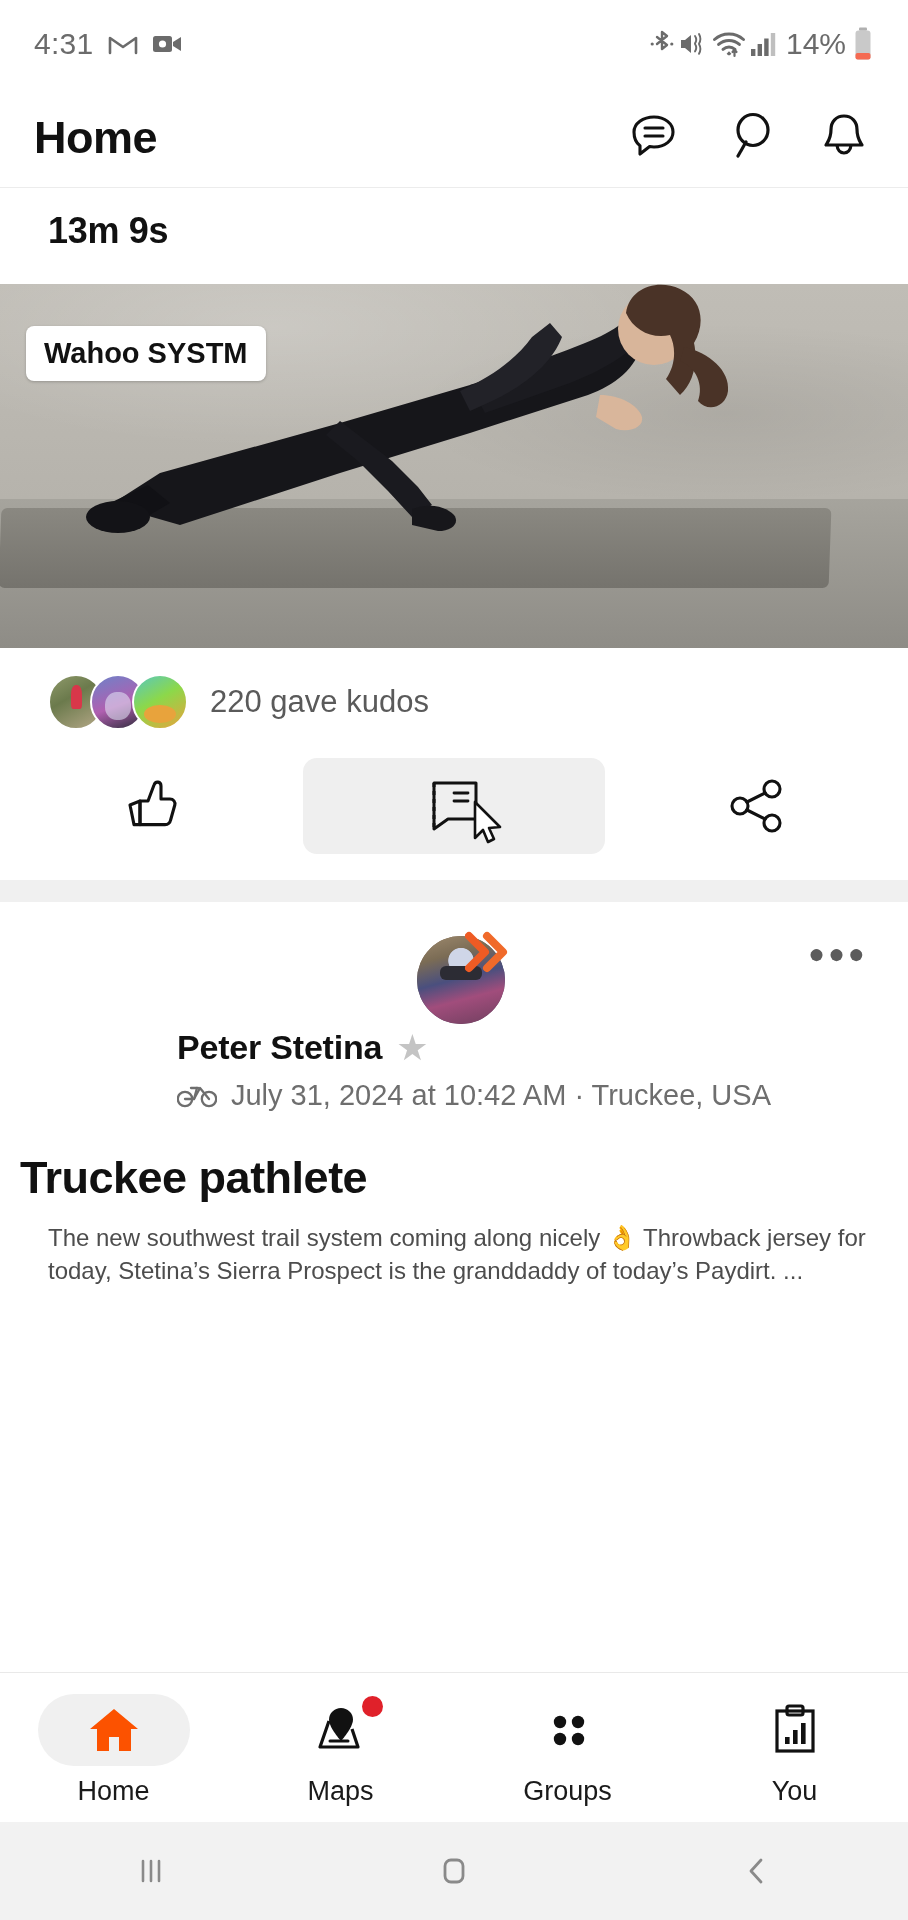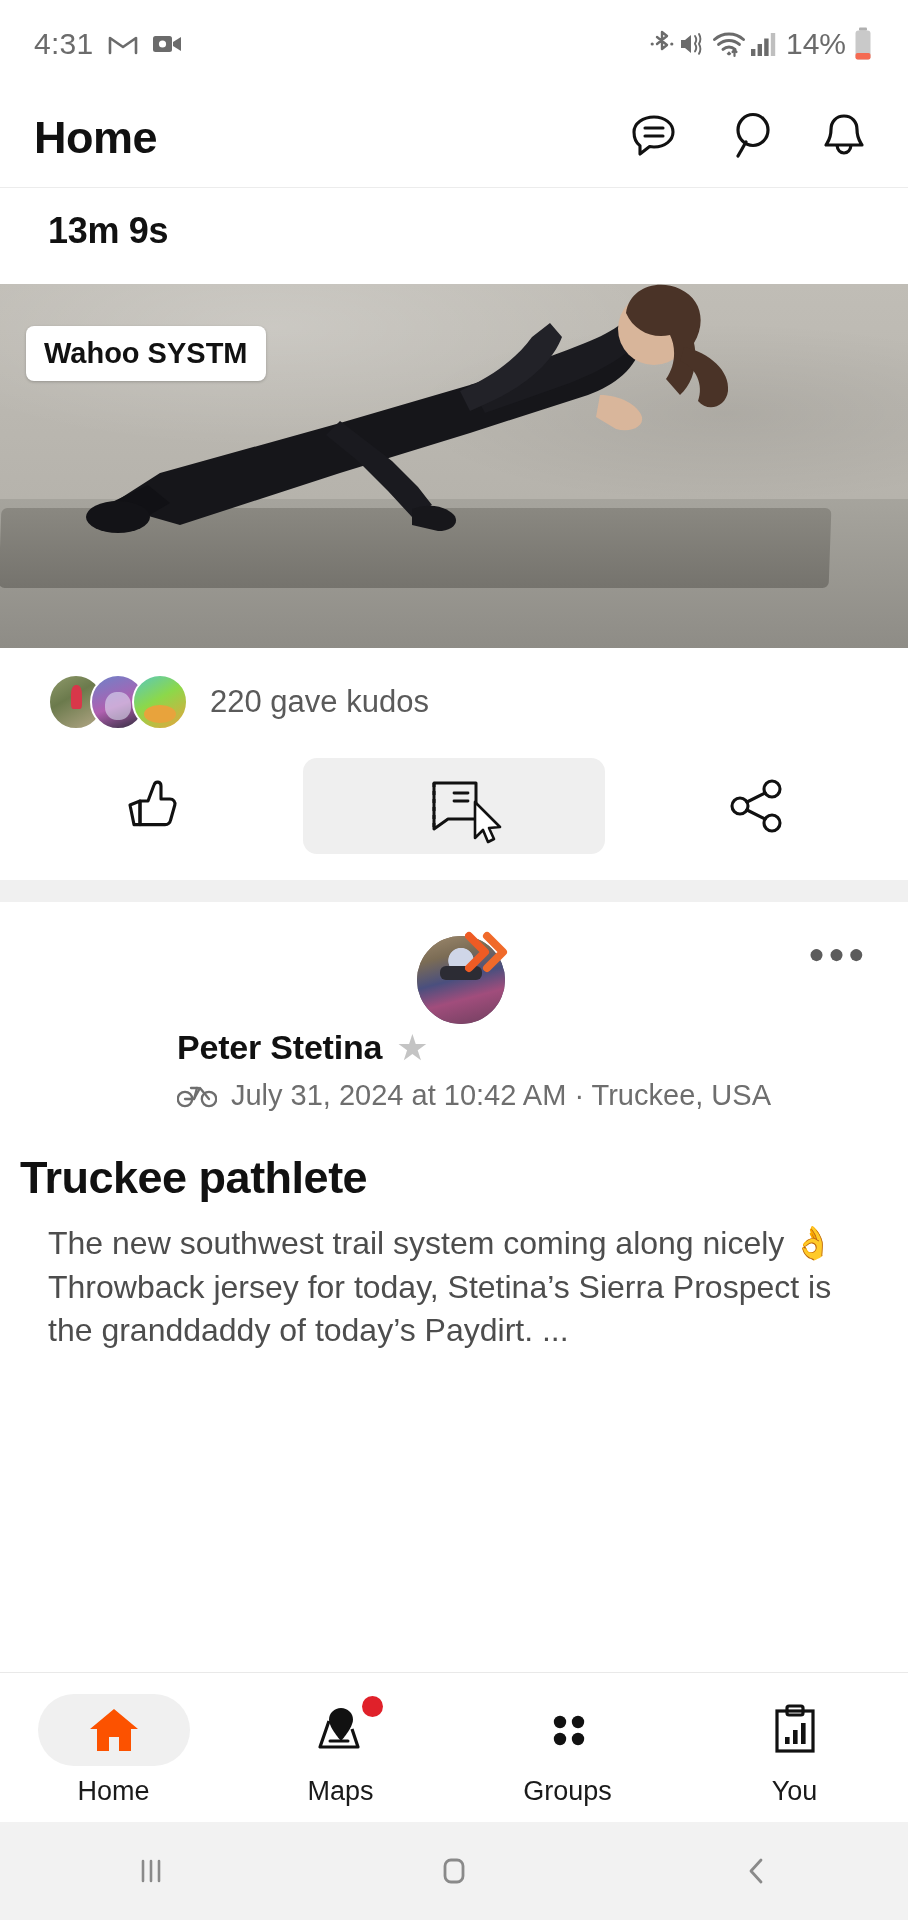--- a/index.html
+++ b/index.html
@@ -125,21 +125,21 @@
   }
   .pmeta { margin-left:26px; padding-top:4px; flex:1; }
   .pname-row { display:flex; align-items:center; gap:14px; }
   .pname { font-size:34px; font-weight:700; color:#111; letter-spacing:-0.2px; }
   .pstar { color:#c4c4c4; font-size:36px; line-height:1; }
   .psub { display:flex; align-items:center; gap:14px; margin-top:12px; }
   .psub-text { font-size:29px; color:#6e6e6e; }
   .pmore { position:absolute; right:40px; top:36px; color:#5c5c5c; font-size:28px; letter-spacing:3px; cursor:pointer; font-weight:700; }
 
   .ptitle { font-size:45px; font-weight:700; color:#111; padding:40px 48px 0 20px; letter-spacing:-0.5px; }
-  .pdesc { font-size:32px; color:#4d4d4d; line-height:1.36; padding:18px 40px 0 48px; }
+  .pdesc { font-size:24px; color:#4d4d4d; line-height:1.36; padding:18px 40px 0 48px; }
 
   
   .bottomnav {
     flex:0 0 150px; height:150px;
     display:flex; align-items:center;
     background:#fff;
     border-top:1px solid #e9e9e9;
     padding-top:6px;
   }
   .navitem { flex:1; display:flex; flex-direction:column; align-items:center; justify-content:center; cursor:pointer; position:relative; }

